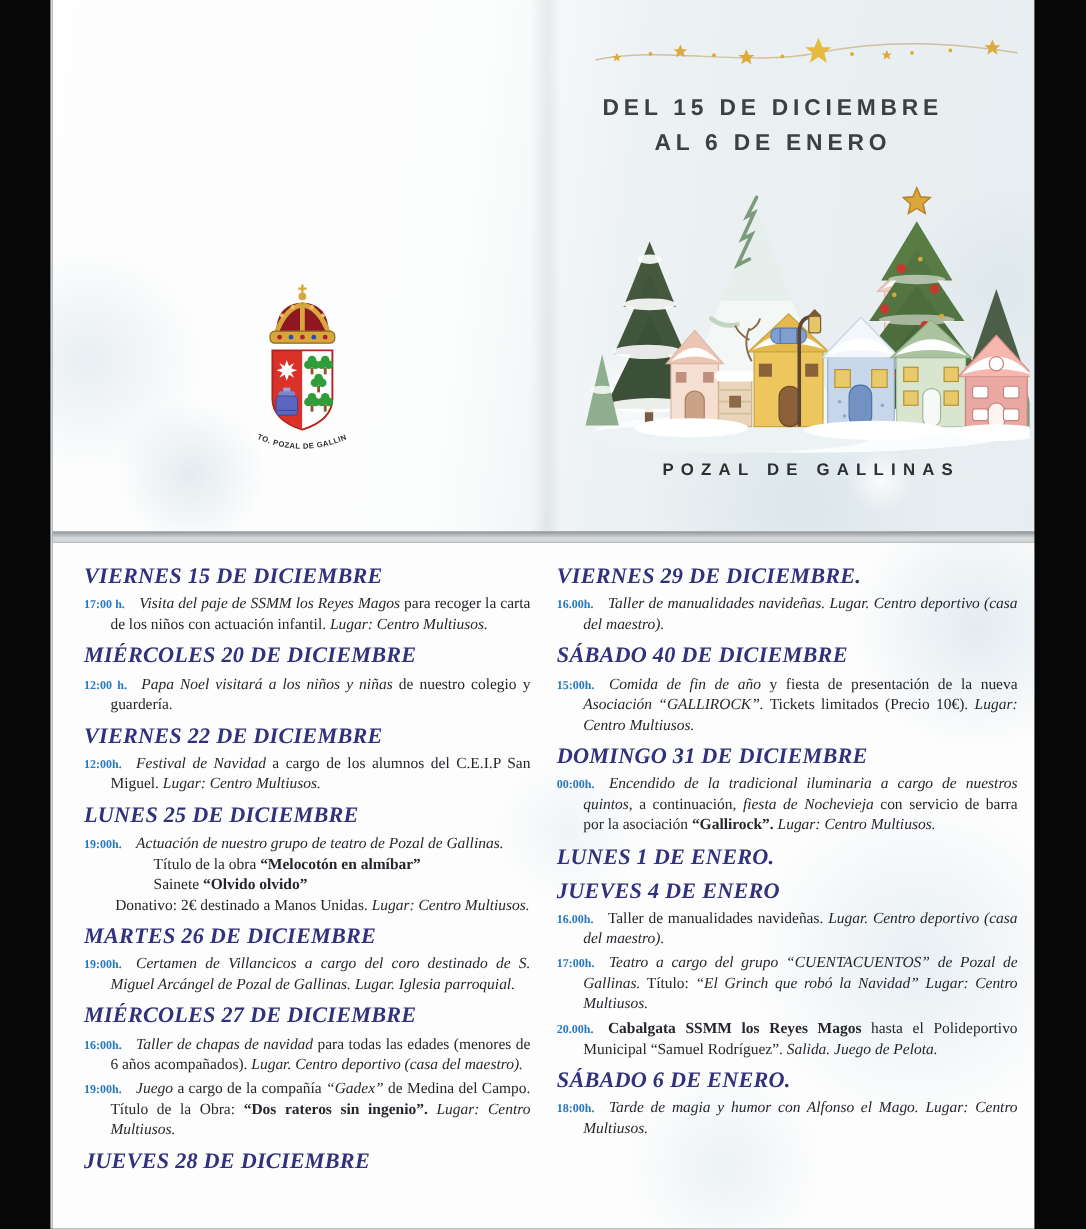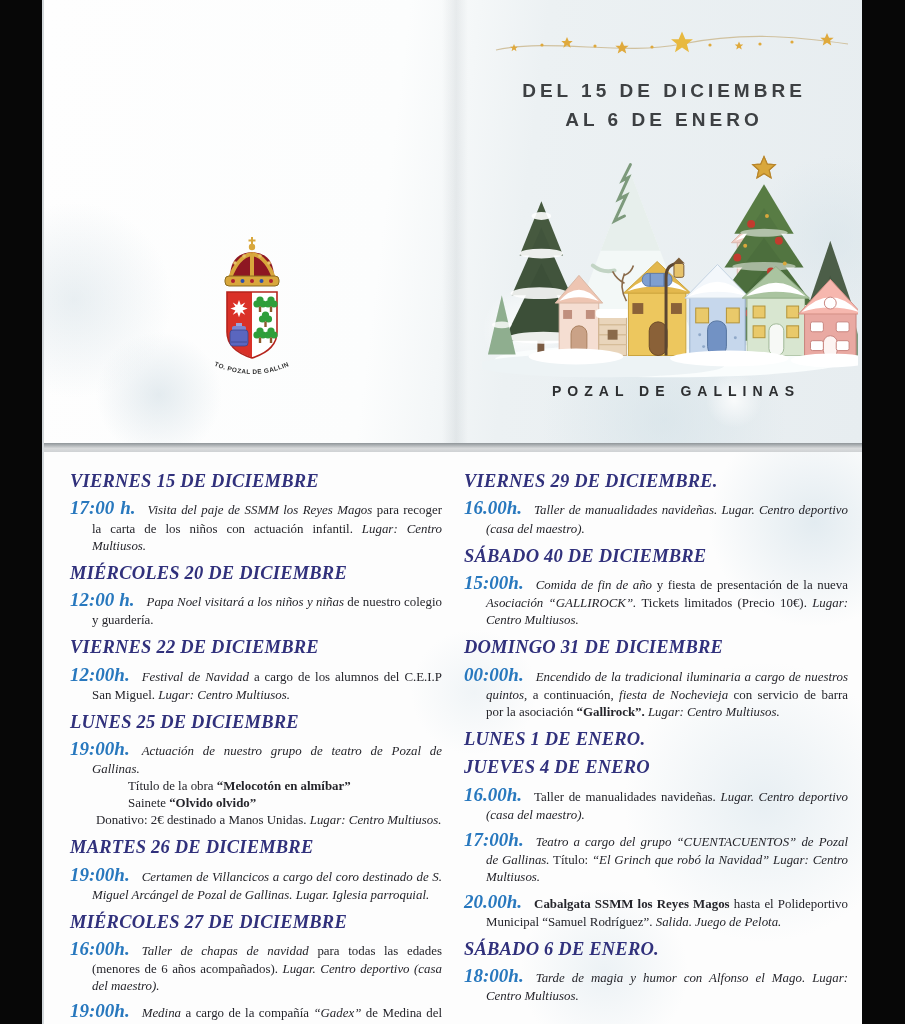--- a/index.html
+++ b/index.html
@@ -11,21 +11,21 @@
     background:
       radial-gradient(90px 90px at 115px 395px, rgba(197,213,222,.45), transparent 70%),
       radial-gradient(140px 140px at 30px 300px, rgba(201,216,224,.4), transparent 70%),
       radial-gradient(60px 60px at 480px 330px, rgba(255,255,255,.9), transparent 70%),
       radial-gradient(40px 40px at 690px 400px, rgba(255,255,255,.8), transparent 70%),
       radial-gradient(120px 120px at 790px 240px, rgba(214,227,233,.55), transparent 70%),
       radial-gradient(170px 170px at 620px 420px, rgba(206,222,229,.5), transparent 72%),
       linear-gradient(97deg,#fefefe 0%,#fcfdfd 42%,#ecf1f3 58%,#e7edf0 100%);}
   .fold{position:absolute;top:0;bottom:0;left:398px;width:26px;
     background:linear-gradient(90deg,transparent,rgba(90,105,115,.10) 55%,transparent);}
-  .dates{position:absolute;left:450px;top:76px;width:340px;text-align:center;
+  .dates{position:absolute;left:430px;top:76px;width:340px;text-align:center;
     font-family:"Liberation Sans",sans-serif;font-weight:700;font-size:19px;line-height:1.55;
     letter-spacing:4px;color:#3d4043;}
   .town{position:absolute;left:460px;top:383px;width:344px;text-align:center;
     font-family:"Liberation Sans",sans-serif;font-weight:700;font-size:14px;
     letter-spacing:6px;color:#2d2f31;}
   .garland{position:absolute;left:448px;top:20px;}
   .village{position:absolute;left:438px;top:146px;}
   .crest{position:absolute;left:152px;top:226px;}
   
   .card-gap{height:9px;background:linear-gradient(#8f9599,#d9dbdc 60%,#cfd2d4);}
@@ -39,21 +39,21 @@
       radial-gradient(90px 90px at 430px 240px, rgba(216,228,235,.35), transparent 70%),
       #fdfdfd;}
   .col{box-sizing:border-box;}
   .col-left{width:372px;}
   .col-right{flex:1;margin-left:22px;}
   .day-title{font-style:italic;font-weight:700;font-size:18.5px;line-height:1.05;
     color:var(--header-navy,#31317c);margin:9px 0 4px;letter-spacing:.2px;}
   .day-section:first-child .day-title{margin-top:0;}
   .event{font-size:12.9px;line-height:1.32;color:#25252b;text-align:justify;
     margin:0 0 3px;padding-left:22px;text-indent:-22px;}
-  .time{font-style:italic;font-weight:700;font-size:19px;color:var(--time-blue,#2878be);
+  .time{font-weight:700;font-size:10px;color:var(--time-blue,#2878be);
     padding-right:12px;white-space:nowrap;}
   .seg-bi{font-weight:400;font-style:italic;}
   .seg-i{font-style:italic;}
   .seg-b{font-weight:700;}
 </style>
 </head>
 <body>
 
 <div class="stage">
   <div class="page">
@@ -336,21 +336,21 @@
             <h3 class="day-title">LUNES 25 DE DICIEMBRE</h3>
             <p class="event"><span class="time">19:00h.</span><span class="seg-bi">Actuación de nuestro grupo de teatro de Pozal de Gallinas.</span><br><span style="padding-left: 36px;"></span><span>Título de la obra </span><span class="seg-b">“Melocotón en almíbar”</span><br><span style="padding-left: 36px;"></span><span>Sainete </span><span class="seg-b">“Olvido olvido”</span><br><span style="padding-left: 4px;"></span><span>Donativo: 2€ destinado a Manos Unidas. </span><span class="seg-i">Lugar: Centro Multiusos.</span></p>
           </section>
           <section class="day-section">
             <h3 class="day-title">MARTES 26 DE DICIEMBRE</h3>
             <p class="event"><span class="time">19:00h.</span><span class="seg-bi">Certamen de Villancicos a cargo del coro destinado de S. Miguel Arcángel de Pozal de Gallinas.</span><span> </span><span class="seg-i">Lugar. Iglesia parroquial.</span></p>
           </section>
           <section class="day-section">
             <h3 class="day-title">MIÉRCOLES 27 DE DICIEMBRE</h3>
             <p class="event"><span class="time">16:00h.</span><span class="seg-bi">Taller de chapas de navidad</span><span> para todas las edades (menores de 6 años acompañados). </span><span class="seg-i">Lugar. Centro deportivo (casa del maestro).</span></p>
-            <p class="event"><span class="time">19:00h.</span><span class="seg-bi">Medina</span><span> a cargo de la compañía </span><span class="seg-bi">“Gadex”</span><span> de Medina del Campo. Título de la Obra: </span><span class="seg-b">“Dos rateros sin ingenio”.</span><span> </span><span class="seg-i">Lugar: Centro Multiusos.</span></p>
+            <p class="event"><span class="time">19:00h.</span><span class="seg-bi">Juego</span><span> a cargo de la compañía </span><span class="seg-bi">“Gadex”</span><span> de Medina del Campo. Título de la Obra: </span><span class="seg-b">“Dos rateros sin ingenio”.</span><span> </span><span class="seg-i">Lugar: Centro Multiusos.</span></p>
           </section>
           <section class="day-section">
             <h3 class="day-title">JUEVES 28 DE DICIEMBRE</h3>
           </section>
         </div>
       <div class="col col-right">
           <section class="day-section">
             <h3 class="day-title">VIERNES 29 DE DICIEMBRE.</h3>
             <p class="event"><span class="time">16.00h.</span><span class="seg-bi">Taller de manualidades navideñas.</span><span> </span><span class="seg-i">Lugar. Centro deportivo (casa del maestro).</span></p>
           </section>

